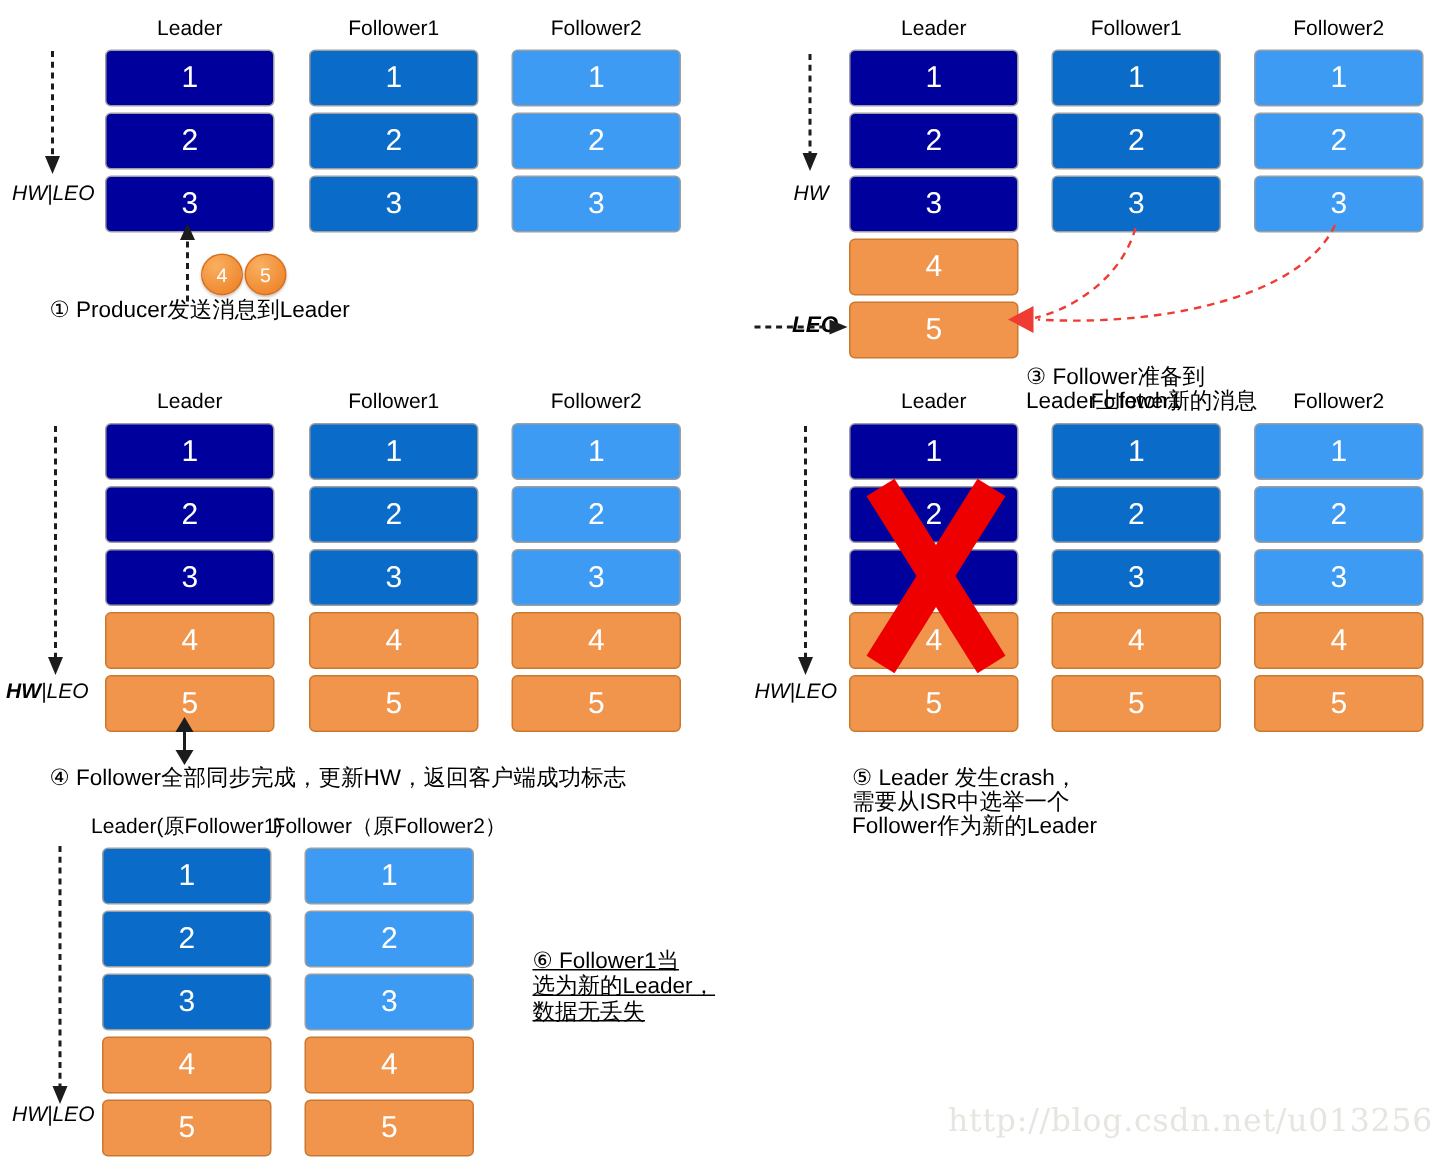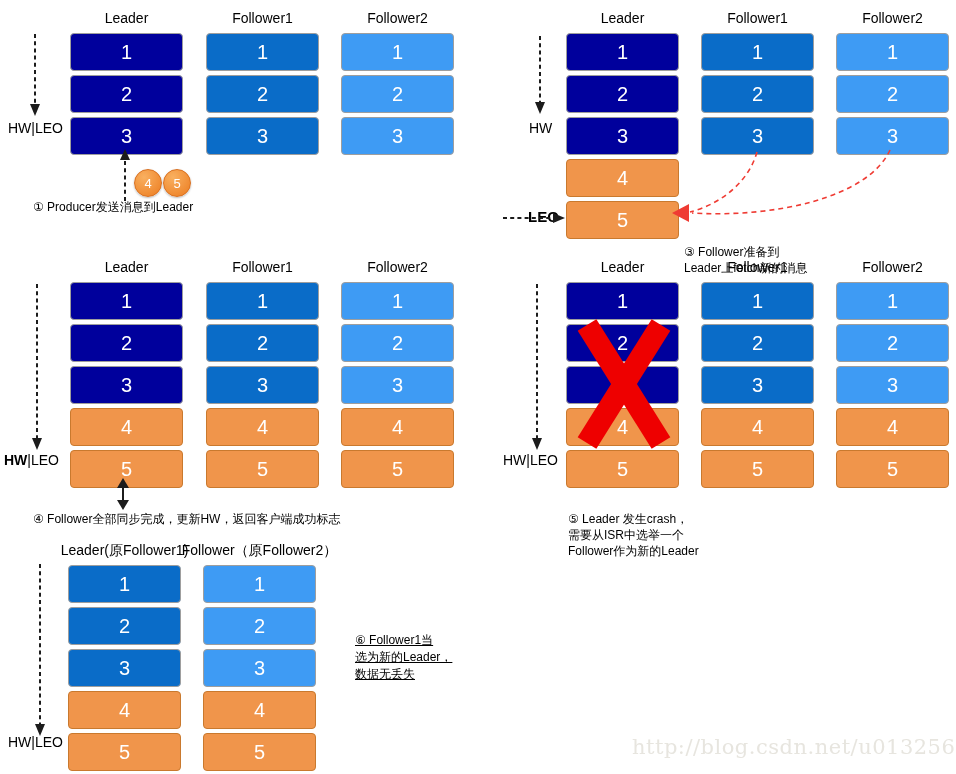--- a/index.html
+++ b/index.html
@@ -8,23 +8,23 @@
   .col{position:absolute;width:113px;}
   .col-title{position:absolute;top:-23px;left:50%;transform:translateX(-50%);
              white-space:nowrap;font-size:14px;color:#000;}
   .stack{display:flex;flex-direction:column;gap:4px;}
   .block{height:36px;border:1px solid #9e9e9e;border-radius:4px;color:#fff;
          display:flex;align-items:center;justify-content:center;font-size:20px;}
   .block.navy{background:var(--navy);}
   .block.blue{background:var(--blue);}
   .block.lightblue{background:var(--lightblue);}
   .block.orange{background:var(--orange);border-color:#c9792e;}
-  .hwlabel{position:absolute;font-size:14px;white-space:nowrap;}
+  .hwlabel{position:absolute;font-size:14px;white-space:nowrap;font-style:italic;}
   .b{font-weight:bold;}
-  .caption{position:absolute;font-size:12px;line-height:16px;white-space:pre-line;color:#000;}
+  .caption{position:absolute;font-size:15px;line-height:16px;white-space:pre-line;color:#000;}
   .ball{position:absolute;width:26px;height:26px;border-radius:50%;
         background:radial-gradient(circle at 35% 28%,#f9b060,#ec7c20);
         border:1px solid #d86f1f;color:#fff;font-size:13px;
         display:flex;align-items:center;justify-content:center;
         box-shadow:0 1px 2px rgba(0,0,0,.25);}
   svg{position:absolute;overflow:visible;}
   .dash{stroke:#1c1c1c;stroke-width:2;stroke-dasharray:4 3.2;fill:none;}
   .solid{stroke:#1c1c1c;stroke-width:2;fill:none;}
   .head{fill:#1c1c1c;stroke:none;}
   .red-dash{stroke:var(--fetchred);stroke-width:1.6;stroke-dasharray:5 4;fill:none;}

